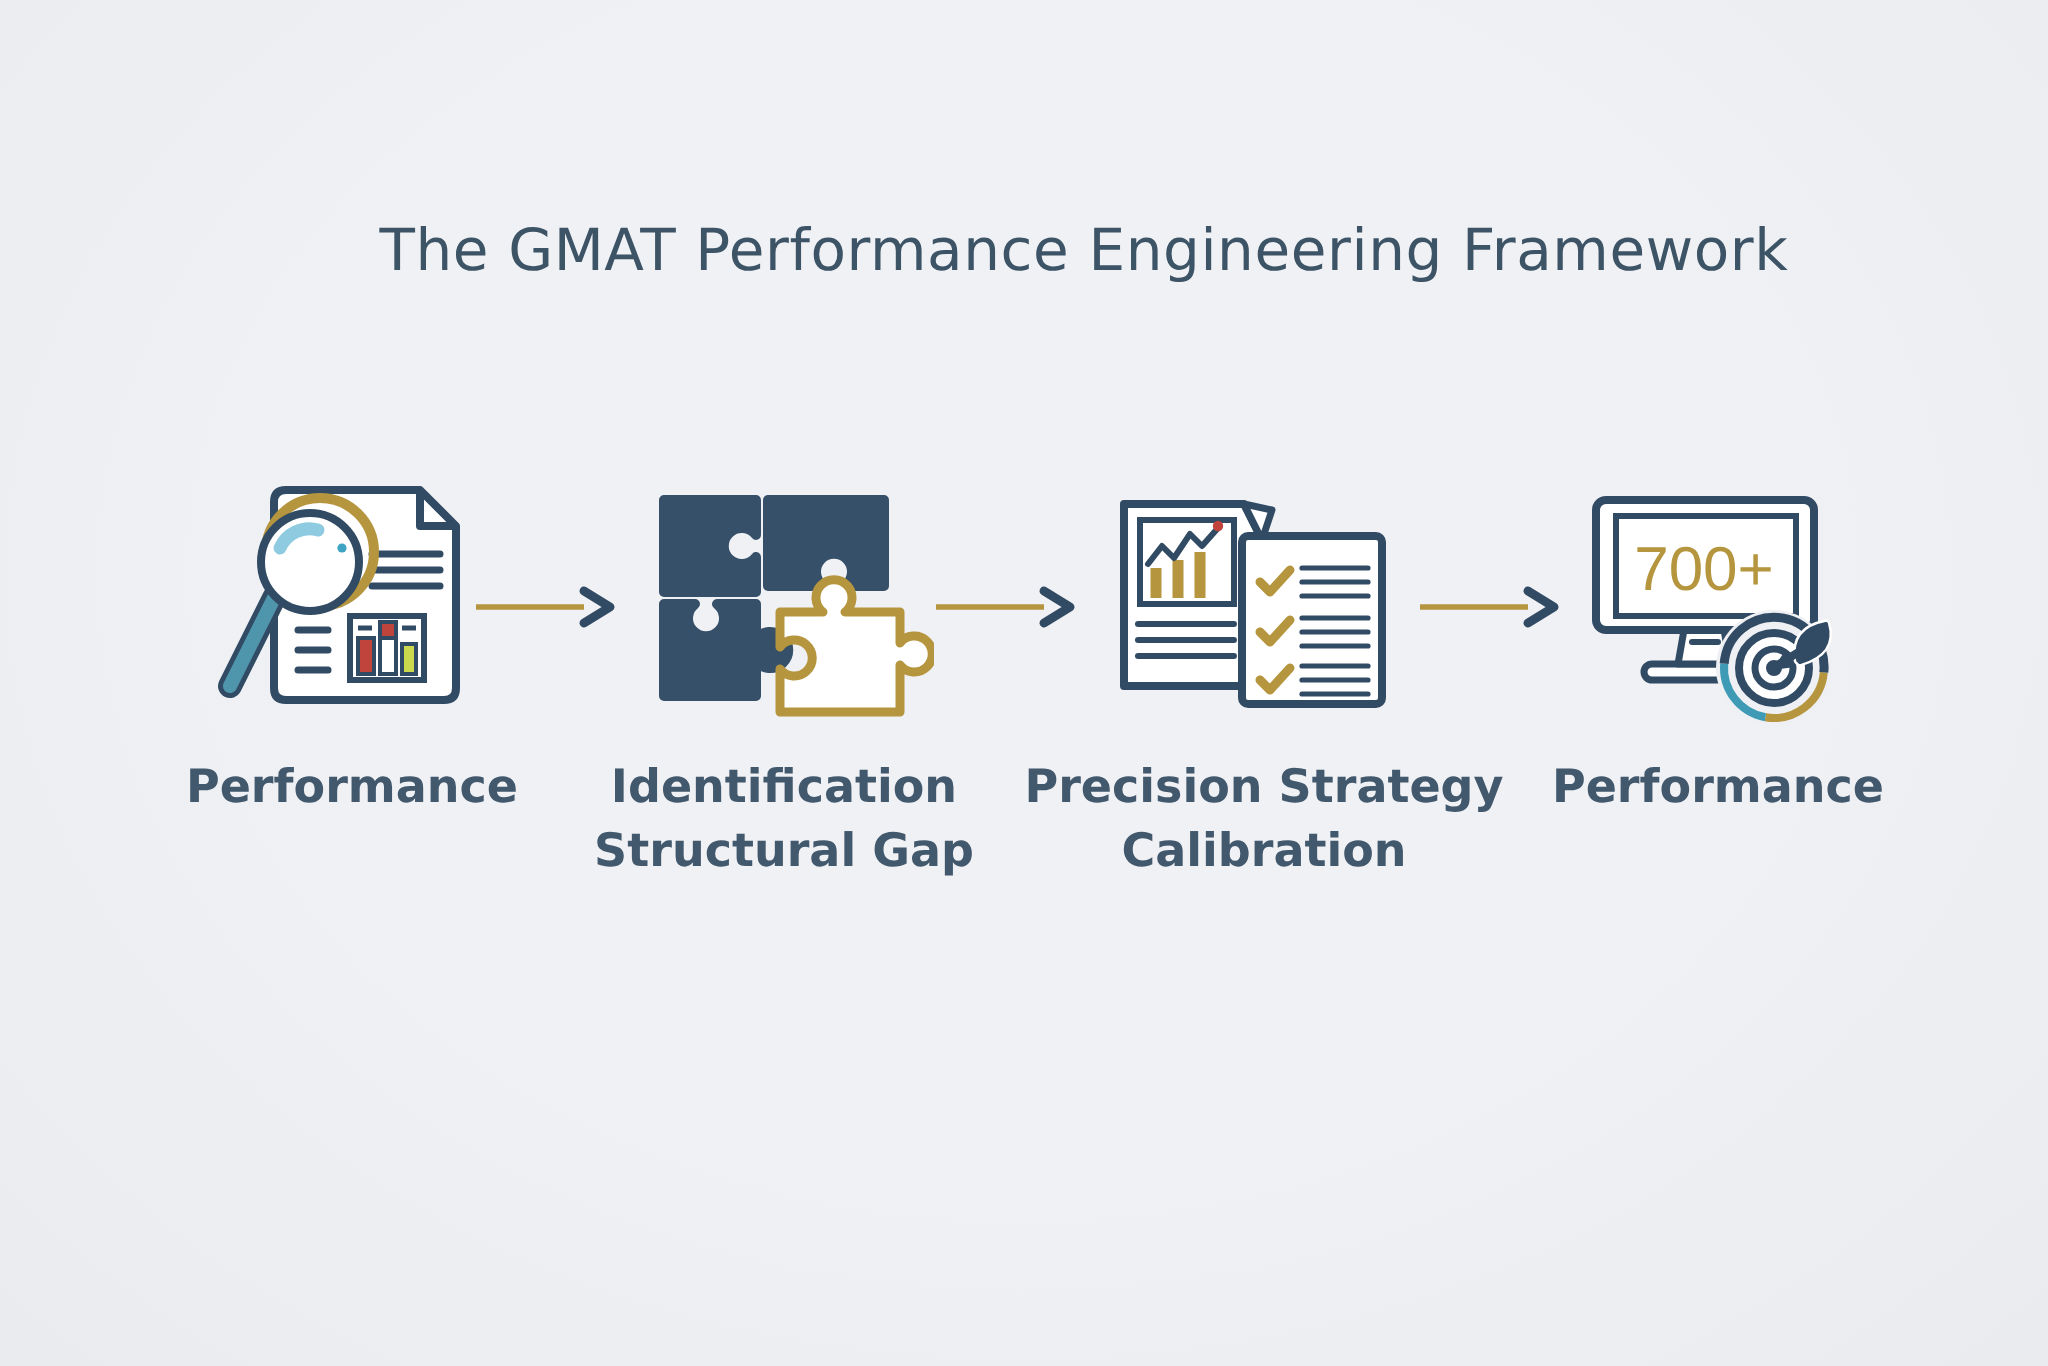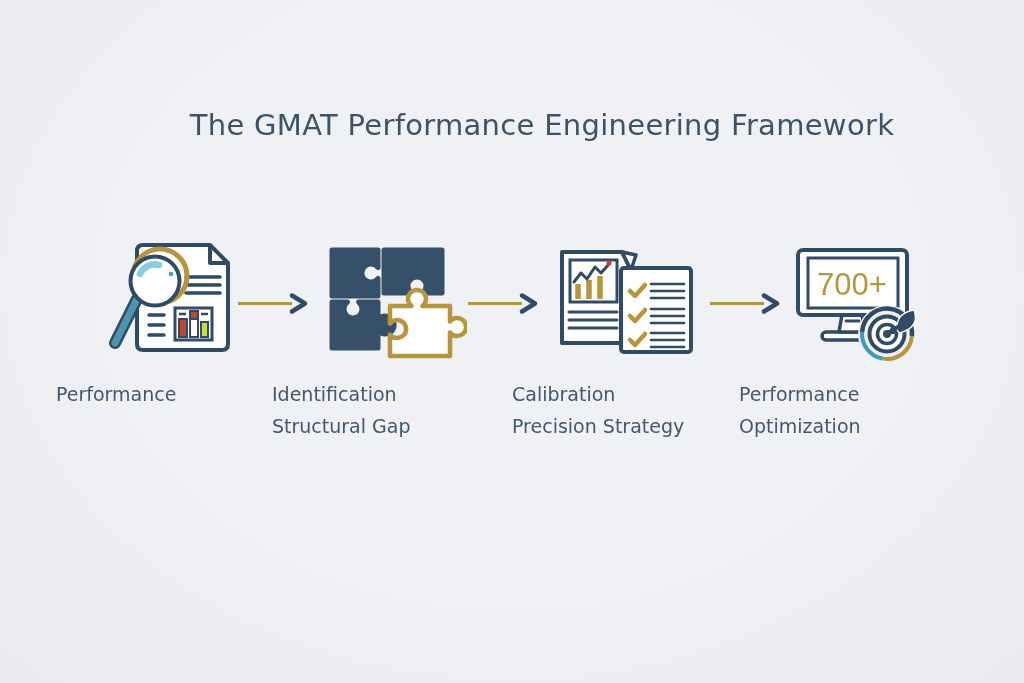--- a/index.html
+++ b/index.html
@@ -1,22 +1,22 @@
 <!DOCTYPE html>
 <html><head>
 <meta charset="utf-8">
 <style>
   html,body{margin:0;padding:0;}
   body{width:1024px;height:683px;overflow:hidden;position:relative;
        font-family:"DejaVu Sans","Liberation Sans",sans-serif;
        background:radial-gradient(ellipse at 50% 42%, #f0f1f5 50%, #e9ebef 100%);}
   .title{position:absolute;left:30px;top:108px;width:1024px;text-align:center;
          font-size:29px;font-weight:400;letter-spacing:0.3px;color:#3d5467;}
-  .step-label{position:absolute;width:240px;text-align:left;top:378px;
-              font-size:19px;line-height:32px;color:#42586c;font-weight:400;}
+  .step-label{position:absolute;width:240px;text-align:center;top:378px;
+              font-size:23px;line-height:32px;color:#42586c;font-weight:700;}
   .icon{position:absolute;}
   .arrow{position:absolute;top:292px;}
 </style>
 </head>
 <body>
 
 <div class="title">The GMAT Performance Engineering Framework</div>
 
 <svg class="icon" style="left:100px;top:240px" width="140" height="120" viewBox="0 0 140 120">
   <path d="M110 5 L128 23 V104 Q128 110 122 110 H43 Q37 110 37 104 V11 Q37 5 43 5 Z" fill="#ffffff" stroke="#324b64" stroke-width="4" stroke-linejoin="round"></path>
@@ -122,19 +122,18 @@
 </svg>
 
 <div class="step-label" style="left:56px">
   <div>Performance</div>
 </div>
 <div class="step-label" style="left:272px">
   <div>Identification</div>
   <div>Structural Gap</div>
 </div>
 <div class="step-label" style="left:512px">
+  <div>Precision Strategy</div>
   <div>Calibration</div>
-  <div>Precision Strategy</div>
 </div>
 <div class="step-label" style="left:739px">
   <div>Performance</div>
-  <div>Optimization</div>
 </div>
 
 </body></html>

